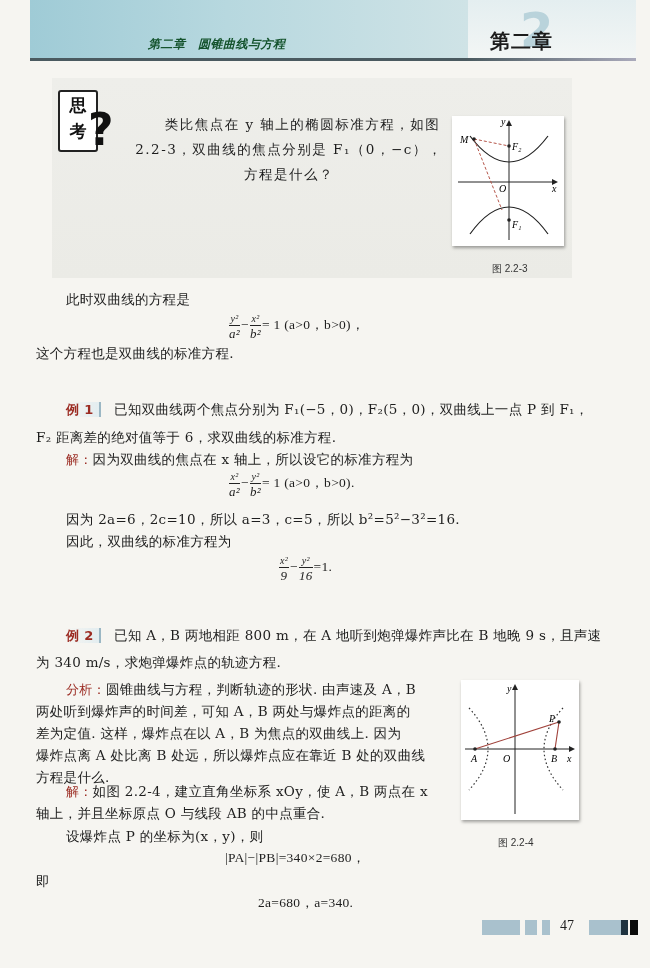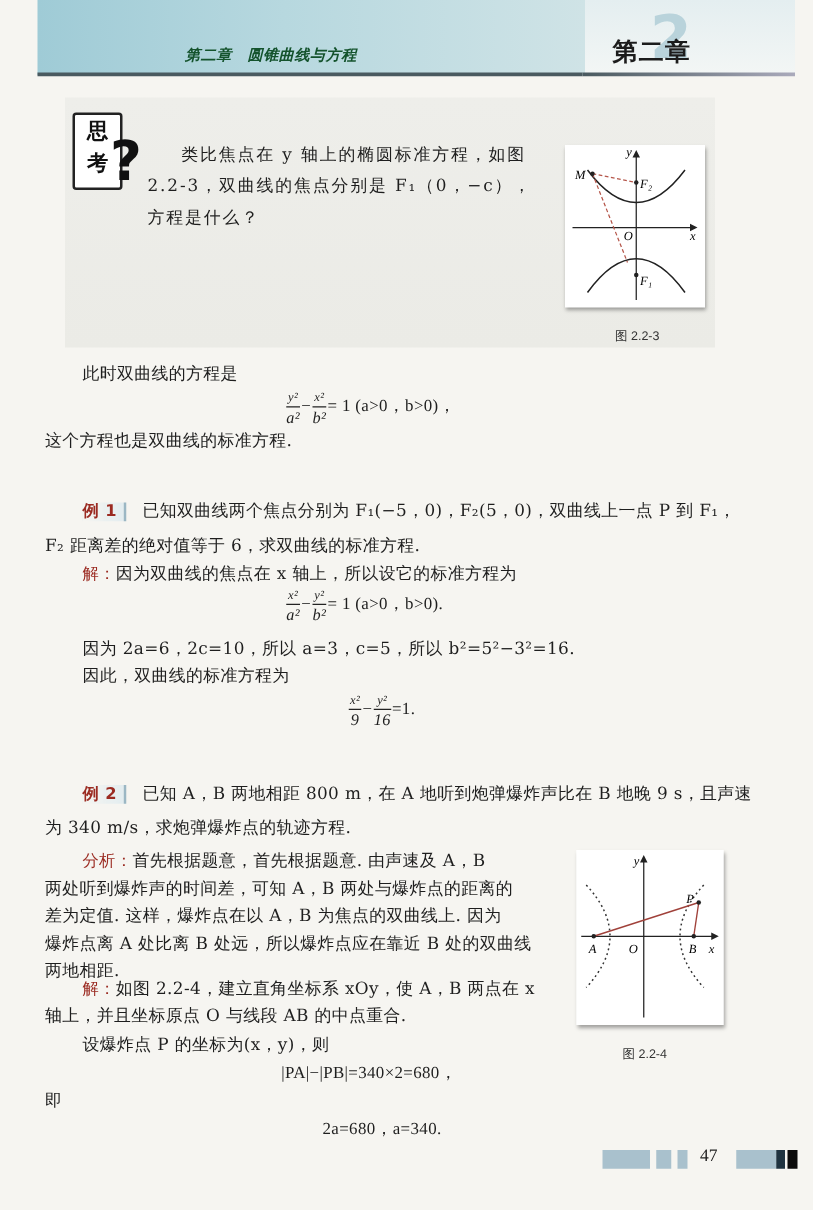--- a/index.html
+++ b/index.html
@@ -23,22 +23,22 @@
 
   
   .think-box { position:absolute; left:52px; top:78px; width:520px; height:200px;
     background:linear-gradient(180deg,#eeeeea 0%,#ebebe6 100%); }
   .think-badge { position:absolute; left:58px; top:90px; width:36px; height:58px;
     border:2px solid #222; background:#fff; border-radius:3px; }
   .think-badge span { display:block; text-align:center; font-family:"DejaVu Sans",sans-serif;
     font-weight:bold; font-size:17px; line-height:26px; color:#111; }
   .qmark { position:absolute; left:88px; top:108px; font-family:"DejaVu Sans",sans-serif;
     font-weight:bold; font-size:44px; color:#111; line-height:44px; }
-  .think-text { position:absolute; left:118px; top:112px; width:322px; font-size:13.5px;
-    line-height:25px; letter-spacing:1.5px; text-indent:2em; }
+  .think-text { position:absolute; left:128px; top:112px; width:322px; font-size:13.5px;
+    line-height:25px; letter-spacing:1.5px; text-indent:2em;text-align:center; }
   .think-text .l2 { text-indent:0; }
 
   .fig { position:absolute; background:#fff; box-shadow:1px 2px 3px rgba(0,0,0,0.35); }
   .fig-caption { position:absolute; font-size:10px; color:#333; font-family:Liberation Sans, sans-serif; }
 
   .p { position:absolute; font-size:13.5px; line-height:22px; letter-spacing:0.3px; white-space:nowrap; }
   .frac { display:inline-block; vertical-align:middle; text-align:center; font-family:"Liberation Serif",serif; font-style:italic; line-height:13px; margin:0 1px; }
   .frac .n { display:block; border-bottom:1px solid #222; padding:0 1px; font-size:10px; }
   .frac .d { display:block; font-size:13px; padding-top:1px; }
   .ex-label { color:#9b2b22; font-family:"DejaVu Sans",sans-serif; font-size:13px; font-weight:bold;
@@ -117,26 +117,26 @@
   <span class="frac"><span class="n">x²</span><span class="d">9</span></span>−<span class="frac"><span class="n">y²</span><span class="d">16</span></span><span>=1.</span>
 </div>
 
 <div class="p" style="left:66px;top:624px;">
   <span class="ex-label">例 2</span>
   <span style="margin-left:8px;">已知 A，B 两地相距 800 m，在 A 地听到炮弹爆炸声比在 B 地晚 9 s，且声速</span>
 </div>
 <div class="p" style="left:36px;top:651px;">为 340 m/s，求炮弹爆炸点的轨迹方程.</div>
 
 <div class="p" style="left:66px;top:678px;">
-  <span class="sol-label">分析：</span><span>首先根据题意，首先根据题意. 由声速及 A，B</span>
+  <span class="sol-label">分析：</span><span>圆锥曲线与方程，判断轨迹的形状. 由声速及 A，B</span>
 </div>
 <div class="p" style="left:36px;top:700px;">两处听到爆炸声的时间差，可知 A，B 两处与爆炸点的距离的</div>
 <div class="p" style="left:36px;top:722px;">差为定值. 这样，爆炸点在以 A，B 为焦点的双曲线上. 因为</div>
 <div class="p" style="left:36px;top:744px;">爆炸点离 A 处比离 B 处远，所以爆炸点应在靠近 B 处的双曲线</div>
-<div class="p" style="left:36px;top:766px;">两地相距.</div>
+<div class="p" style="left:36px;top:766px;">方程是什么.</div>
 
 <div class="p" style="left:66px;top:780px;">
   <span class="sol-label">解：</span><span>如图 2.2-4，建立直角坐标系 xOy，使 A，B 两点在 x</span>
 </div>
 <div class="p" style="left:36px;top:802px;">轴上，并且坐标原点 O 与线段 AB 的中点重合.</div>
 <div class="p" style="left:66px;top:825px;">设爆炸点 P 的坐标为(x，y)，则</div>
 <div class="p serif" style="left:225px;top:847px;">|PA|−|PB|=340×2=680，</div>
 <div class="p" style="left:36px;top:870px;">即</div>
 <div class="p serif" style="left:258px;top:892px;">2a=680，a=340.</div>
 

